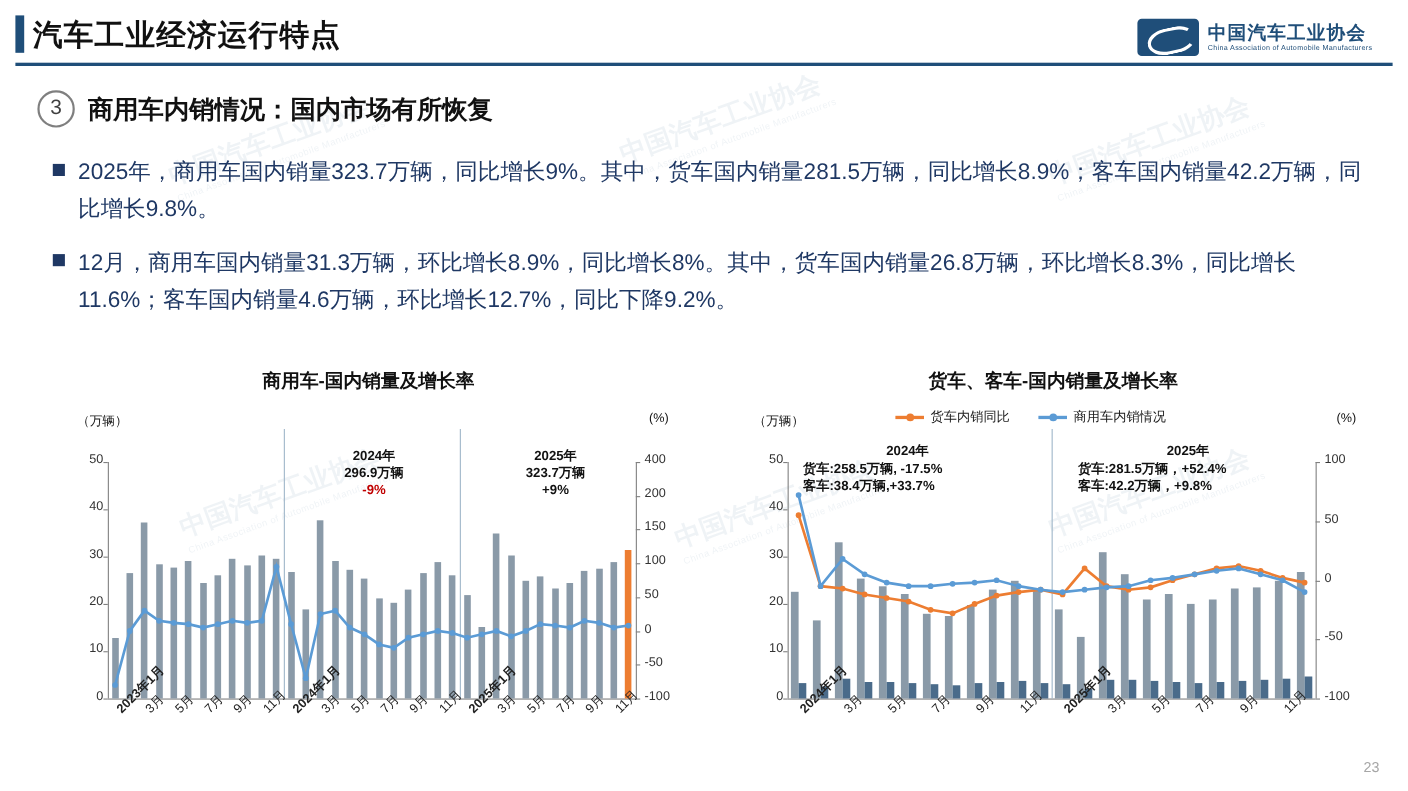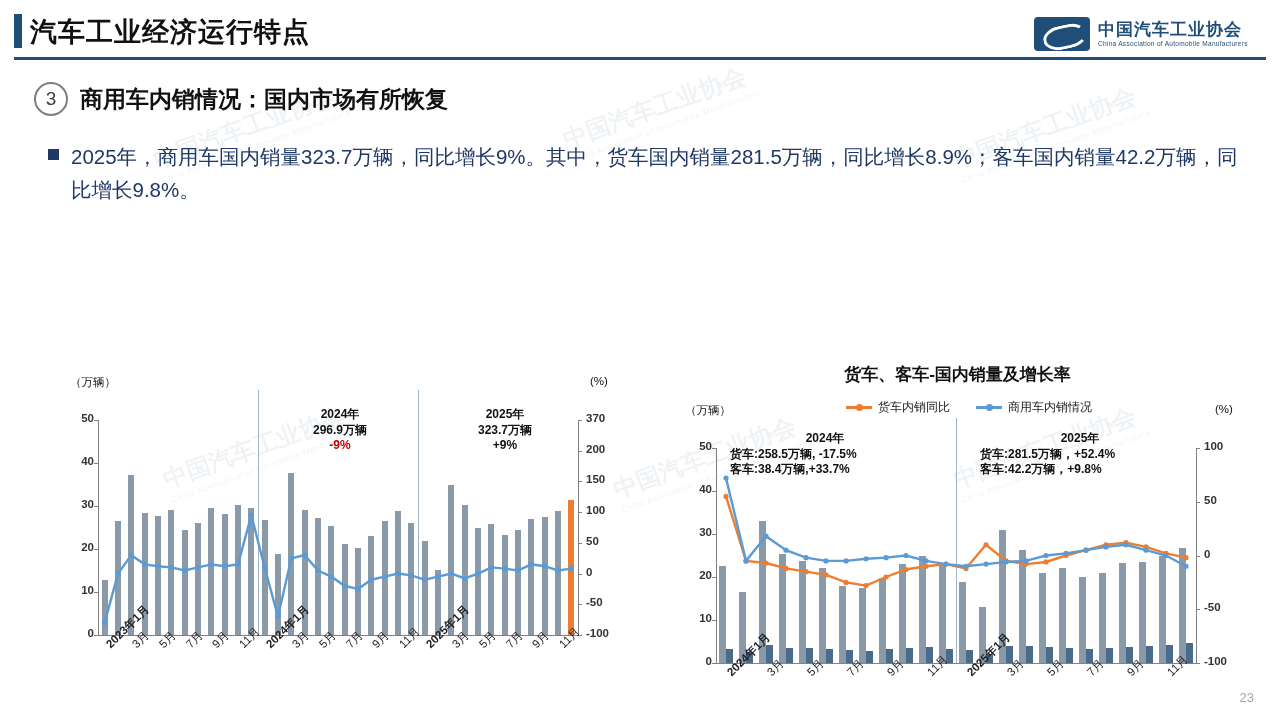--- a/index.html
+++ b/index.html
@@ -62,21 +62,21 @@
   .bsq { width:11px; height:11px; background:#1f3864; margin-top:9px; flex:0 0 auto; }
   .btxt { font-size:20.5px; line-height:1.62; color:#1f3864; }
 
   
   .panel { position:absolute; }
   .panel-title {
     text-align:center; font-size:17px; font-weight:bold; color:#111;
   }
   .plot { position:relative; }
   .axis-line { position:absolute; background:#808080; }
-  .tick-label { position:absolute; font-size:11.5px; color:#333;font-weight:bold; }
+  .tick-label { position:absolute; font-size:11.5px; color:#333; }
   .unit-label { position:absolute; font-size:11.5px; color:#111; }
   .anno { position:absolute; font-size:12px; font-weight:bold; color:#111; line-height:1.3; text-align:center;}
   .anno .neg { color:#c00000; }
   .bar { position:absolute; background:#8a9aa8; }
   .bar.hl { background:#ed7d31; }
   .bar.blue { background:#4a6b8a; }
   .xlab {
     position:absolute; font-size:11.5px; color:#222;
     transform-origin:left top; transform:rotate(-45deg);
     white-space:nowrap;
@@ -130,23 +130,28 @@
 <div class="sec">
   <div class="sec-num">3</div>
   <div class="sec-title">商用车内销情况：国内市场有所恢复</div>
 </div>
 
 <div class="bullets">
   <div class="bullet">
     <div class="bsq"></div>
     <div class="btxt">2025年，商用车国内销量323.7万辆，同比增长9%。其中，货车国内销量281.5万辆，同比增长8.9%；客车国内销量42.2万辆，同比增长9.8%。</div>
   </div>
+  <div class="bullet">
+    <div class="bsq"></div>
+    <div class="btxt">12月，商用车国内销量31.3万辆，环比增长8.9%，同比增长8%。其中，货车国内销量26.8万辆，环比增长8.3%，同比增长11.6%；客车国内销量4.6万辆，环比增长12.7%，同比下降9.2%。</div>
+  </div>
 </div>
 
 <div class="panel" style="left:30px; top:335px; width:610px; height:350px;">
+  <div class="panel-title">商用车-国内销量及增长率</div>
   <div class="unit-label" style="left:40px; top:40px;">（万辆）</div>
   <div class="unit-label" style="left:560px; top:40px;">(%)</div>
 
   <div class="anno" style="left:255px; top:72px; width:110px;">
     <div>2024年</div>
     <div>296.9万辆</div>
     <div class="neg">-9%</div>
   </div>
   <div class="anno" style="left:420px; top:72px; width:110px;">
     <div>2025年</div>
@@ -177,21 +182,21 @@
       <div class="tick-label" style="left: 488px; top: 145.571px;">0</div>
       <div class="axis-line" style="left: 480px; top: 153.571px; width: 4px; height: 1px;"></div>
       <div class="tick-label" style="left: 488px; top: 114.857px;">50</div>
       <div class="axis-line" style="left: 480px; top: 122.857px; width: 4px; height: 1px;"></div>
       <div class="tick-label" style="left: 488px; top: 84.1429px;">100</div>
       <div class="axis-line" style="left: 480px; top: 92.1429px; width: 4px; height: 1px;"></div>
       <div class="tick-label" style="left: 488px; top: 53.4286px;">150</div>
       <div class="axis-line" style="left: 480px; top: 61.4286px; width: 4px; height: 1px;"></div>
       <div class="tick-label" style="left: 488px; top: 22.7143px;">200</div>
       <div class="axis-line" style="left: 480px; top: 30.7143px; width: 4px; height: 1px;"></div>
-      <div class="tick-label" style="left: 488px; top: -8px;">370</div>
+      <div class="tick-label" style="left: 488px; top: -8px;">400</div>
       <div class="axis-line" style="left: 480px; top: 0px; width: 4px; height: 1px;"></div>
       <div class="bar" style="left: 3.6px; top: 159.96px; width: 6.13333px; height: 55.04px;"></div>
       <div class="bar" style="left: 16.9333px; top: 101.05px; width: 6.13333px; height: 113.95px;"></div>
       <div class="bar" style="left: 30.2667px; top: 54.61px; width: 6.13333px; height: 160.39px;"></div>
       <div class="bar" style="left: 43.6px; top: 92.88px; width: 6.13333px; height: 122.12px;"></div>
       <div class="bar" style="left: 56.9333px; top: 96.32px; width: 6.13333px; height: 118.68px;"></div>
       <div class="bar" style="left: 70.2667px; top: 90.3px; width: 6.13333px; height: 124.7px;"></div>
       <div class="bar" style="left: 83.6px; top: 110.08px; width: 6.13333px; height: 104.92px;"></div>
       <div class="bar" style="left: 96.9333px; top: 103.2px; width: 6.13333px; height: 111.8px;"></div>
       <div class="bar" style="left: 110.267px; top: 88.15px; width: 6.13333px; height: 126.85px;"></div>
@@ -277,26 +282,26 @@
       <div class="xlab" style="left: 298px; top: 221px;">11月</div>
       <div class="xlab b" style="left: 324.667px; top: 221px;">2025年1月</div>
       <div class="xlab" style="left: 351.333px; top: 221px;">3月</div>
       <div class="xlab" style="left: 378px; top: 221px;">5月</div>
       <div class="xlab" style="left: 404.667px; top: 221px;">7月</div>
       <div class="xlab" style="left: 431.333px; top: 221px;">9月</div>
       <div class="xlab" style="left: 458px; top: 221px;">11月</div>
     </div>
 </div>
 
-<div class="panel" style="left:650px; top:335px; width:615px; height:350px;margin-top:28px;">
+<div class="panel" style="left:650px; top:335px; width:615px; height:350px;">
   <div class="panel-title">货车、客车-国内销量及增长率</div>
   <div class="unit-label" style="left:35px; top:40px;">（万辆）</div>
   <div class="unit-label" style="left:565px; top:40px;">(%)</div>
 
-  <div class="legend" style="left:196px; top:36px;">
+  <div class="legend" style="left:164px; top:36px;">
     <div class="key">
       <span class="swatch sw-o"></span>
       <span>货车内销同比</span>
     </div>
     <div class="key">
       <span class="swatch sw-b"></span>
       <span>商用车内销情况</span>
     </div>
   </div>
 

